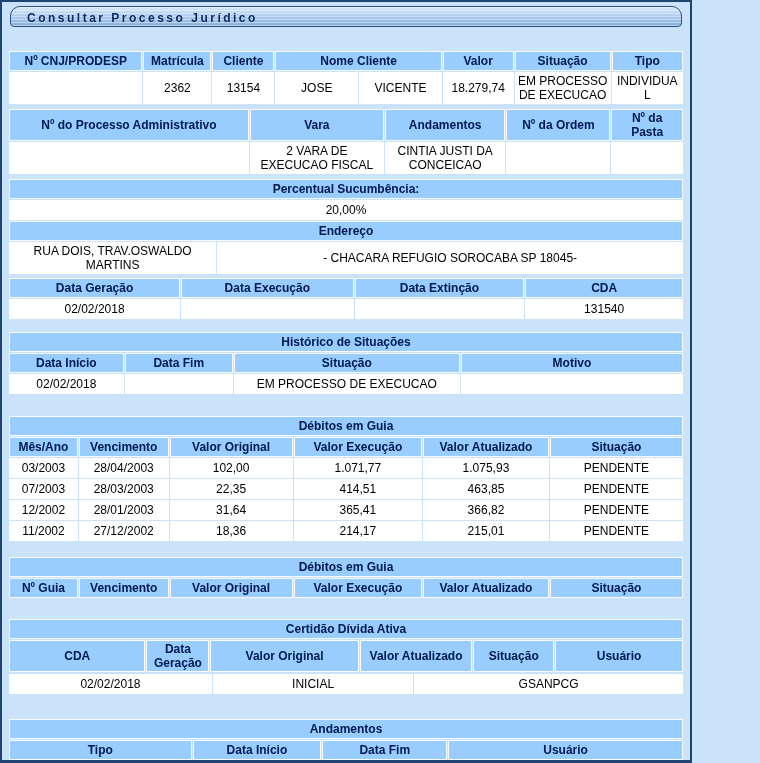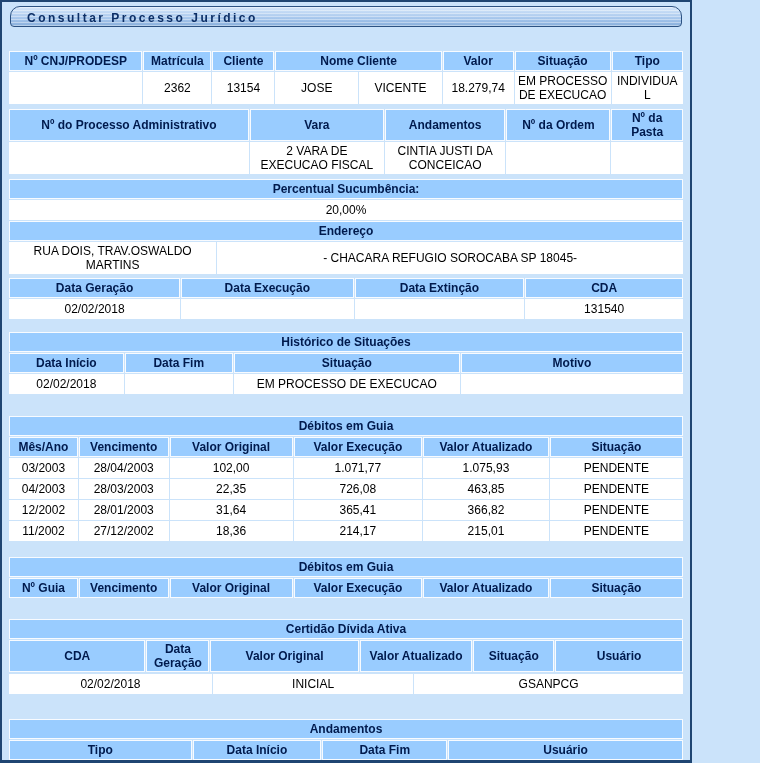--- a/index.html
+++ b/index.html
@@ -216,24 +216,24 @@
     </tr>
     <tr>
       <td>03/2003</td>
       <td>28/04/2003</td>
       <td class="num">102,00</td>
       <td class="num">1.071,77</td>
       <td class="num">1.075,93</td>
       <td>PENDENTE</td>
     </tr>
     <tr>
-      <td class="alt">04/2003</td>
+      <td class="alt">07/2003</td>
       <td class="alt">28/03/2003</td>
       <td class="alt num">22,35</td>
-      <td class="alt num">726,08</td>
+      <td class="alt num">414,51</td>
       <td class="alt num">463,85</td>
       <td class="alt">PENDENTE</td>
     </tr>
     <tr>
       <td>12/2002</td>
       <td>28/01/2003</td>
       <td class="num">31,64</td>
       <td class="num">365,41</td>
       <td class="num">366,82</td>
       <td>PENDENTE</td>

